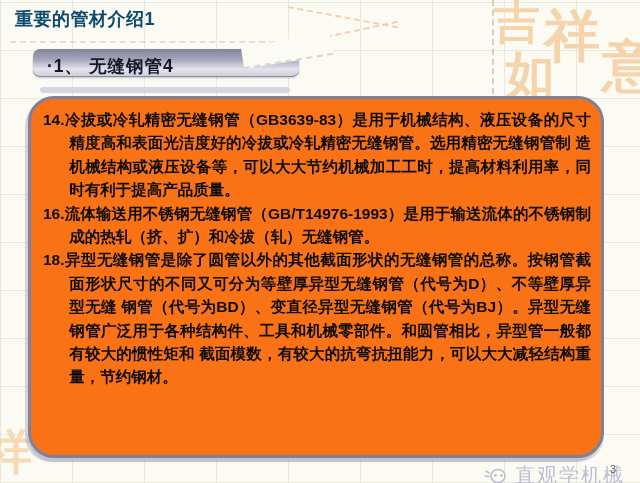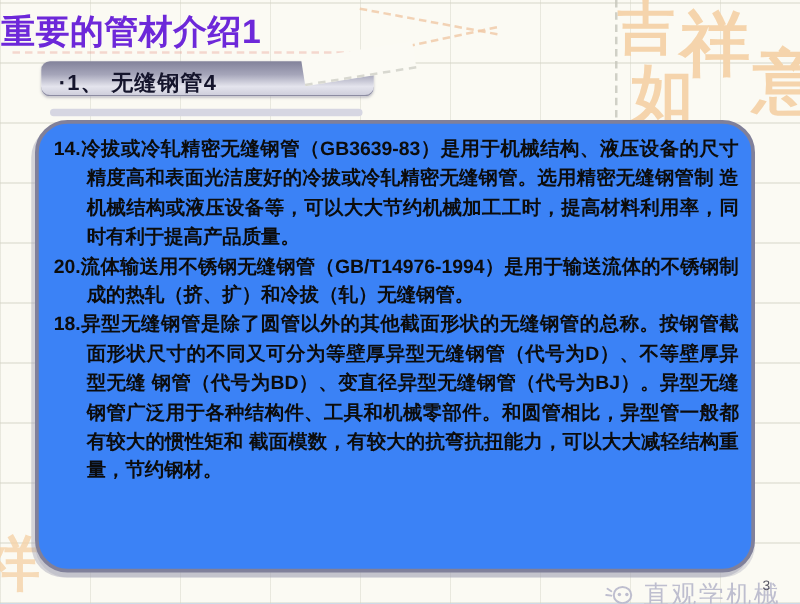--- a/index.html
+++ b/index.html
@@ -29,22 +29,22 @@
     border-left:2px dashed rgba(198,198,186,.8);
   }
   .chevron-a,.chevron-b{
     position:absolute;z-index:1;height:0;
     border-top:2px dashed rgba(240,200,165,.8);
   }
   .chevron-a{left:288px;top:6px;width:112px;transform:rotate(10.5deg);transform-origin:left top;}
   .chevron-b{left:298px;top:42px;width:102px;transform:rotate(-12deg);transform-origin:left bottom;}
 
   .slide-title{
-    position:absolute;left:1px;top:7px;z-index:3;
-    color:#6d28d9;font-size:27px;font-weight:bold;letter-spacing:.5px;
+    position:absolute;left:15px;top:7px;z-index:3;
+    color:#0c4a6e;font-size:18px;font-weight:bold;letter-spacing:.5px;
   }
   .title-underline{
     position:absolute;left:10px;top:41px;width:305px;height:0;z-index:2;
     border-top:2px dashed rgba(225,125,110,.28);
   }
   .section-bar{
     position:absolute;left:33px;top:49px;width:266px;height:28px;z-index:3;
     border-radius:7px;
     background:linear-gradient(180deg,#82829a 0%,#a6a6ba 38%,#e4e4ed 72%,#ccccdA 100%);
     box-shadow:inset 0 -1px 0 #8c8ca2, 0 1px 2px rgba(120,120,140,.4);
@@ -57,21 +57,21 @@
     position:absolute;left:242px;top:40px;width:90px;height:20px;z-index:4;
     background:#fbfaf4;transform:rotate(-9deg);
     border-bottom:2px dashed #d8d8d0;
   }
   .bar-strip{
     position:absolute;left:40px;top:87px;width:250px;height:6px;z-index:2;
     background:#d6d6e2;border-radius:3px;
   }
   .content-box{
     position:absolute;left:28px;top:96px;width:576px;height:362px;z-index:5;
-    background:#3b82f6;
+    background:#f97316;
     border:3px solid #80809a;border-radius:26px;
     box-shadow:-3px 4px 0 rgba(165,165,182,.45), 0 4px 0 rgba(165,165,182,.35);
     box-sizing:border-box;
     padding:9px 10px 0 12px;
   }
   .content-box p{
     margin:0;
     font-size:15.5px;line-height:23.4px;font-weight:700;color:#0c0c0c;
     text-align:justify;
     padding-left:1.7em;text-indent:-1.7em;
@@ -105,21 +105,21 @@
 <div class="title-underline"></div>
 
 <div class="bar-strip"></div>
 <div class="section-bar">
   <div class="section-bar-label">·1、 无缝钢管4</div>
 </div>
 <div class="bar-wedge"></div>
 
 <div class="content-box">
   <p>14.冷拔或冷轧精密无缝钢管（GB3639-83）是用于机械结构、液压设备的尺寸精度高和表面光洁度好的冷拔或冷轧精密无缝钢管。选用精密无缝钢管制 造机械结构或液压设备等，可以大大节约机械加工工时，提高材料利用率，同时有利于提高产品质量。</p>
-  <p>20.流体输送用不锈钢无缝钢管（GB/T14976-1994）是用于输送流体的不锈钢制成的热轧（挤、扩）和冷拔（轧）无缝钢管。</p>
+  <p>16.流体输送用不锈钢无缝钢管（GB/T14976-1993）是用于输送流体的不锈钢制成的热轧（挤、扩）和冷拔（轧）无缝钢管。</p>
   <p>18.异型无缝钢管是除了圆管以外的其他截面形状的无缝钢管的总称。按钢管截面形状尺寸的不同又可分为等壁厚异型无缝钢管（代号为D）、不等壁厚异型无缝 钢管（代号为BD）、变直径异型无缝钢管（代号为BJ）。异型无缝钢管广泛用于各种结构件、工具和机械零部件。和圆管相比，异型管一般都有较大的惯性矩和 截面模数，有较大的抗弯抗扭能力，可以大大减轻结构重量，节约钢材。</p>
 </div>
 
 <div class="watermark">
   <svg width="26" height="22" viewBox="0 0 26 22">
     <g fill="none" stroke="#bbbbcd" stroke-width="1.6" stroke-linecap="round">
       <path d="M7 11 a7 6.5 0 1 0 14 0 a7 6.5 0 1 0 -14 0"></path>
       <path d="M2 6 l3 2"></path>
         <path d="M1 11 l4 0.5"></path>
     </g>

